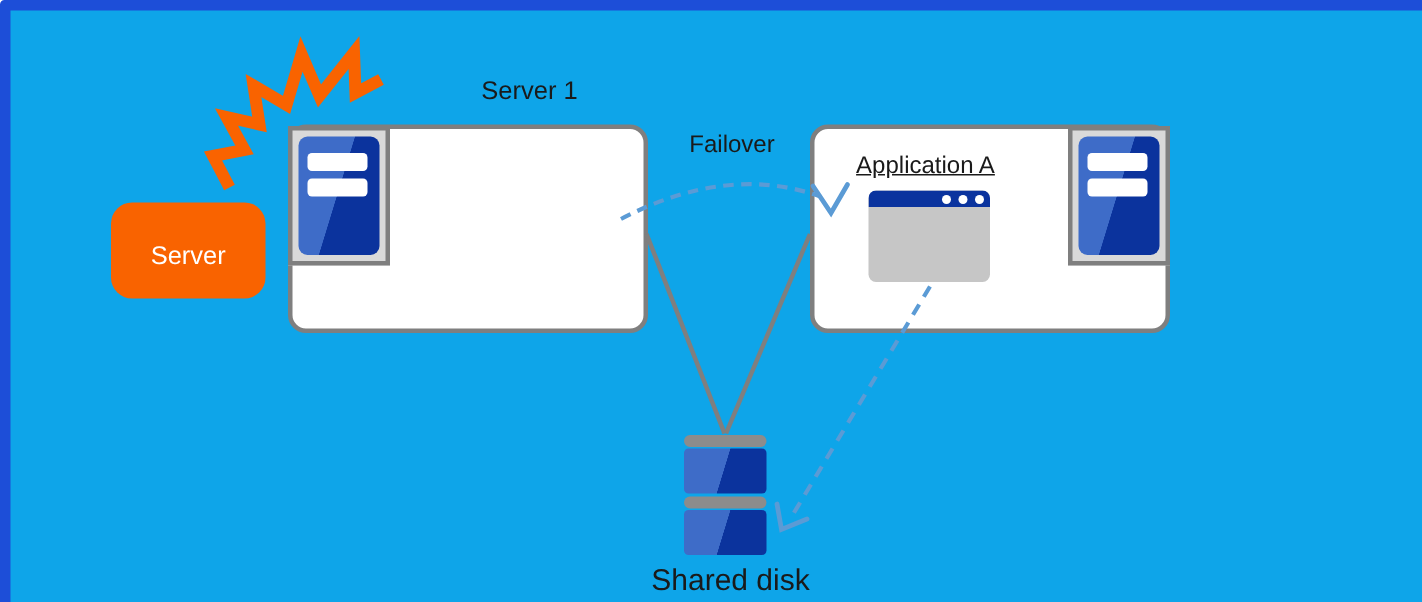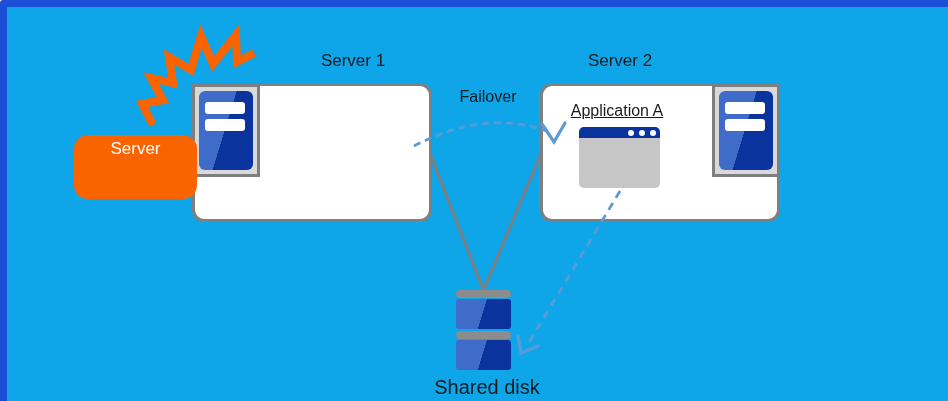--- a/index.html
+++ b/index.html
@@ -24,23 +24,23 @@
   }
   .tower{
     position:absolute;left:4px;top:4px;width:54px;height:79px;border-radius:6px;
     background:linear-gradient(107deg,#3e6cc8 48%,#0b339d 48.5%);
   }
   .slot{position:absolute;left:6px;width:40px;height:12px;background:#ffffff;border-radius:3px;}
   .slot1{top:11px;}
   .slot2{top:28px;}
 
   .badge{
-    position:absolute;left:67px;top:128px;width:123px;height:64px;
+    position:absolute;left:67px;top:128px;width:103px;height:64px;
     background:#f96300;border-radius:14px;color:#ffffff;font-size:17px;
-    line-height:27px;text-align:center;padding-top:0;box-sizing:border-box;z-index:2;
+    line-height:27px;text-align:center;padding-top:22px;box-sizing:border-box;z-index:2;
   }
   .badge span{display:block;}
 
   .app-window{
     position:absolute;left:572px;top:120px;width:81px;height:61px;
     border-radius:5px;background:#c6c6c6;overflow:hidden;z-index:2;
   }
   .app-titlebar{
     position:absolute;left:0;top:0;width:100%;height:11px;background:#0a339e;
   }
@@ -64,21 +64,20 @@
 
   <div class="lbl lbl-server" style="left:286px;top:44px;">Server 1</div>
   <div class="server-box" style="left:185px;top:76px;"></div>
   <div class="icon-frame" style="left:185px;top:77px;">
     <div class="tower">
       <div class="slot slot1"></div>
       <div class="slot slot2"></div>
     </div>
   </div>
 
-  <div class="lbl lbl-server" style="left:553px;top:44px;">Server 2</div>
   <div class="server-box" style="left:533px;top:76px;"></div>
   <div class="icon-frame" style="left:705px;top:77px;">
     <div class="tower">
       <div class="slot slot1"></div>
       <div class="slot slot2"></div>
     </div>
   </div>
 
   <div class="lbl lbl-app" style="left:540px;top:95px;text-decoration:underline;">Application A</div>
   <div class="app-window">

